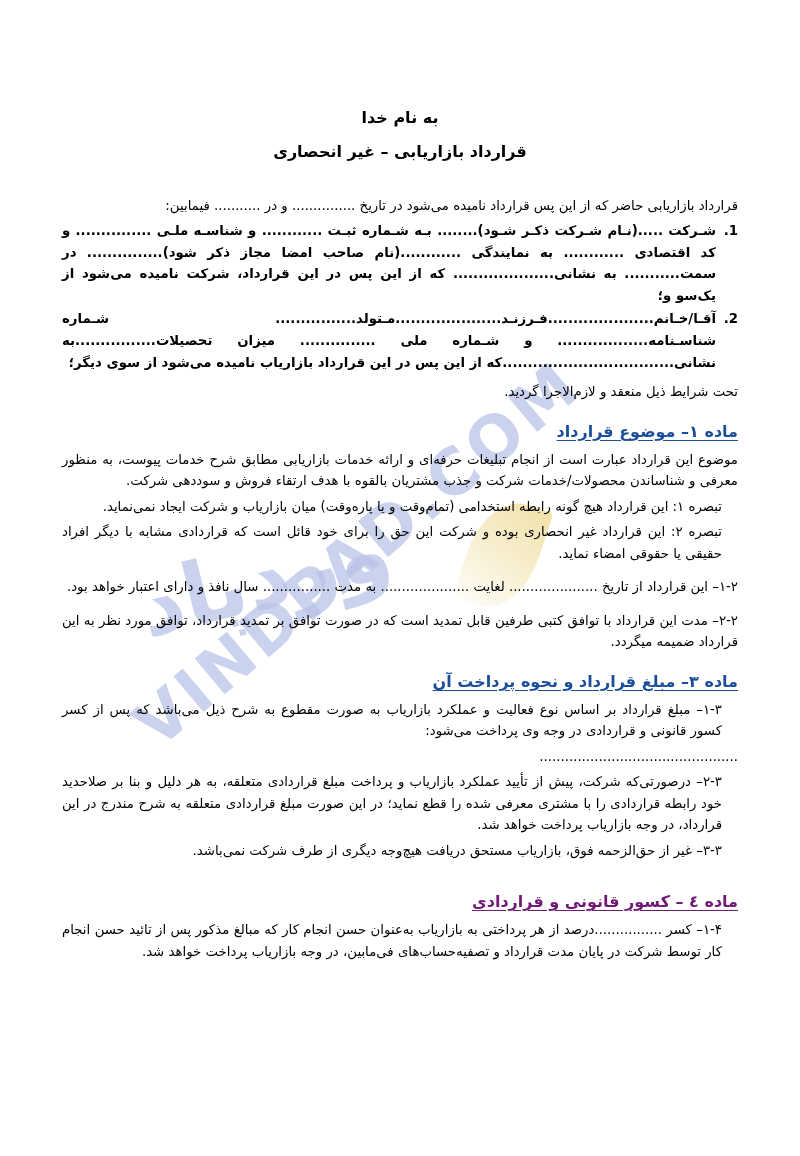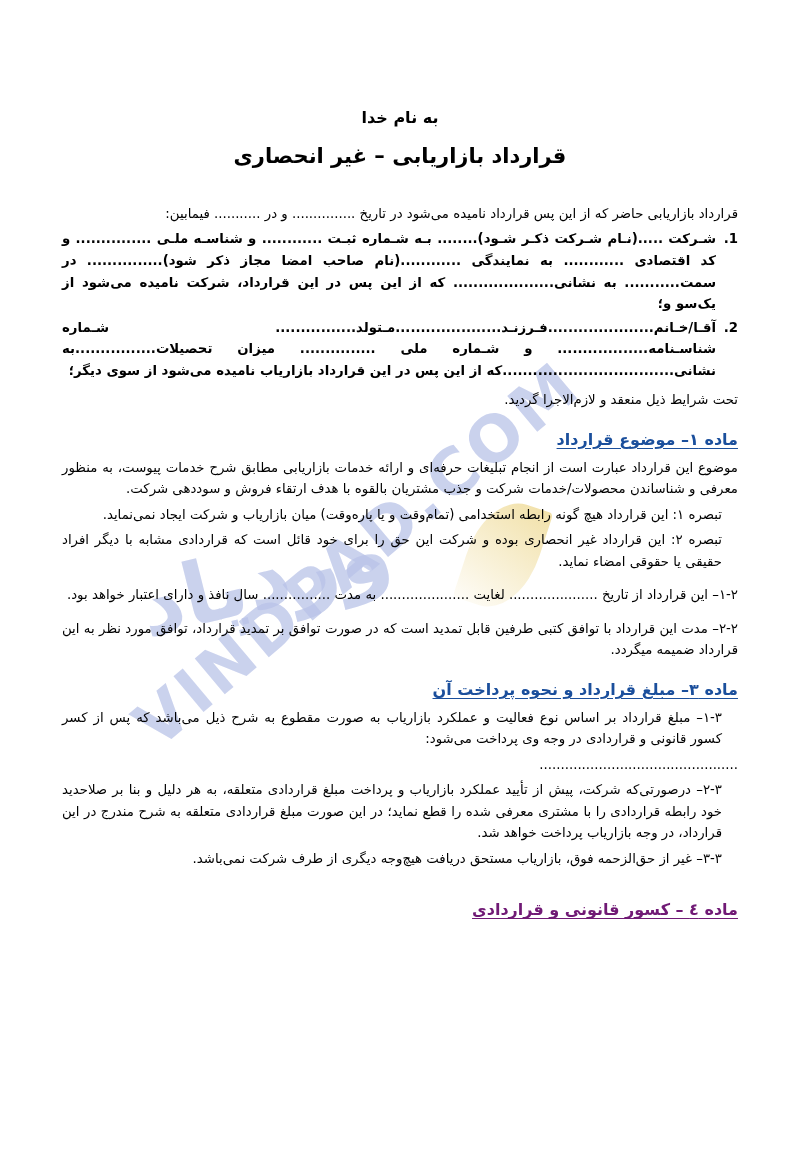--- a/index.html
+++ b/index.html
@@ -74,21 +74,21 @@
     z-index: 10;
     font-size: 13.3px;
     line-height: 1.62;
   }
   .title-block {
     text-align: center;
     font-weight: bold;
     margin-bottom: 30px;
   }
   .title-1 { font-size: 16px; margin-bottom: 8px; }
-  .title-2 { font-size: 21px; }
+  .title-2 { font-size: 16px; }
   p.para {
     margin: 0 0 4px 0;
     text-align: justify;
     text-justify: inter-word;
   }
   .intro { margin-bottom: 6px; }
   ol.parties {
     margin: 0 0 8px 0;
     padding: 0 22px 0 0;
     list-style: none;
@@ -165,15 +165,16 @@
 
     <h2 class="section">ماده ۳– مبلغ قرارداد و نحوه پرداخت آن</h2>
     <p class="para indent">۱-۳– مبلغ قرارداد بر اساس نوع فعالیت و عملكرد بازاریاب به صورت مقطوع به شرح ذیل می‌باشد كه پس از كسر كسور قانونی و قراردادی در وجه وی پرداخت می‌شود:</p>
     <p class="para center-dots">...............................................</p>
     <p class="para indent">۲-۳– درصورتی‌كه شركت، پیش از تأیید عملكرد بازاریاب و پرداخت مبلغ قراردادی متعلقه، به هر دلیل و بنا بر صلاحدید خود رابطه قراردادی را با مشتری معرفی شده را قطع نماید؛ در این صورت مبلغ قراردادی متعلقه به شرح مندرج در این قرارداد، در وجه بازاریاب پرداخت خواهد شد.</p>
     <p class="para indent">۳-۳– غیر از حق‌الزحمه فوق، بازاریاب مستحق دریافت هیچ‌وجه دیگری از طرف شركت نمی‌باشد.</p>
 
     <div class="gap"></div>
 
     <h2 class="section dark">ماده ٤ – كسور قانونی و قراردادی</h2>
+    <p class="para indent">۱-۴– كسر ................درصد از هر پرداختی به بازاریاب به‌عنوان حسن انجام كار كه مبالغ مذكور پس از تائید حسن انجام كار توسط شركت در پایان مدت قرارداد و تصفیه‌حساب‌های فی‌مابین، در وجه بازاریاب پرداخت خواهد شد.</p>
 
   </div>
 </div>
 
 </body></html>

